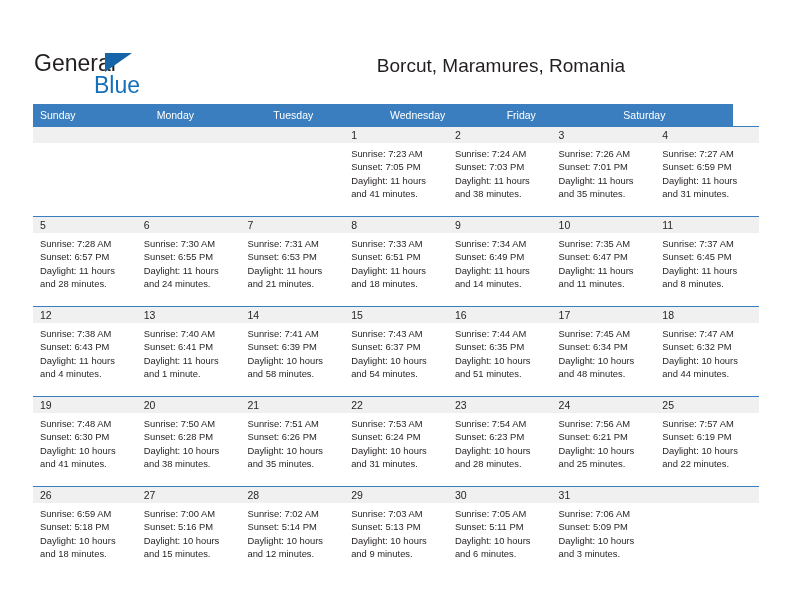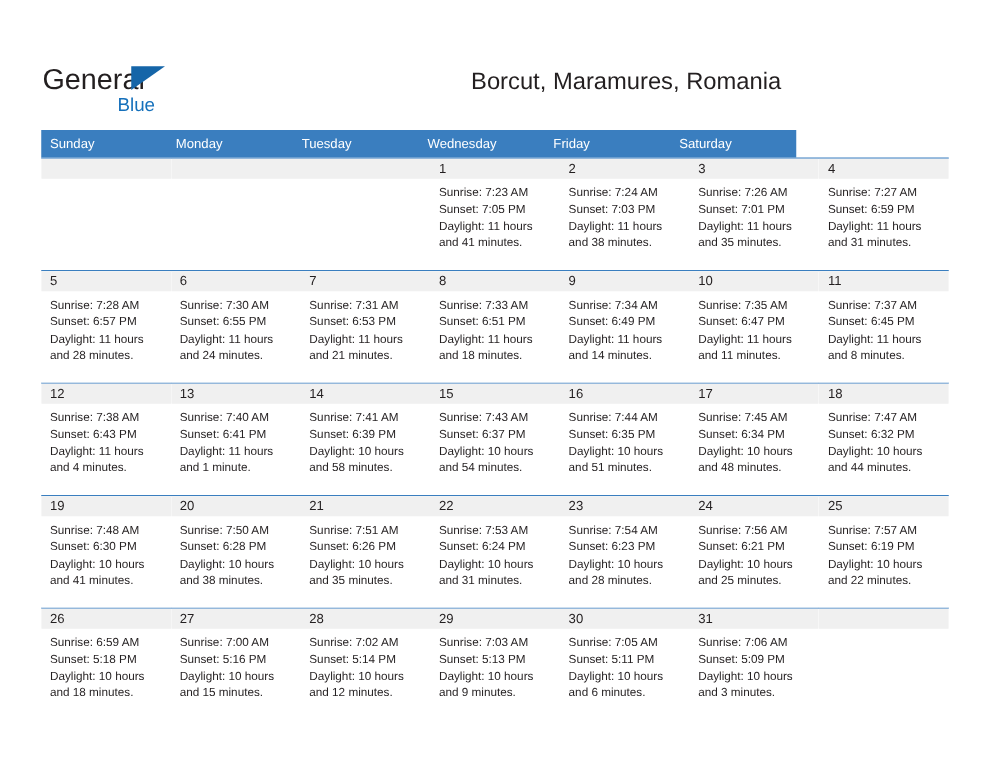--- a/index.html
+++ b/index.html
@@ -53,21 +53,21 @@
     width: 0;
     height: 0;
     border-left: 27px solid #1565a8;
     border-bottom: 19px solid transparent;
     border-top: 0 solid transparent;
   }
   .brand-blue {
     position: absolute;
     left: 60px;
     top: 22px;
-    font-size: 15px;
+    font-size: 23px;
     line-height: 26px;
     color: #1570bb;
     font-family: "Liberation Sans", sans-serif;
   }
 
   .title-block {
     position: absolute;
     right: 35px;
     top: 32px;
     text-align: right;
@@ -90,21 +90,21 @@
 
   
   .calendar {
     position: absolute;
     left: 33px;
     top: 104px;
     width: 726px;
   }
   .dow-row {
     display: flex;
-    width: 604px;
+    width: 700px;
     height: 22px;
     background: #3a7ebf;
   }
   .dow-cell {
     flex: 1 1 0;
     color: #ffffff;
     font-size: 10.5px;
     line-height: 22px;
     padding-left: 7px;
     box-sizing: border-box;

